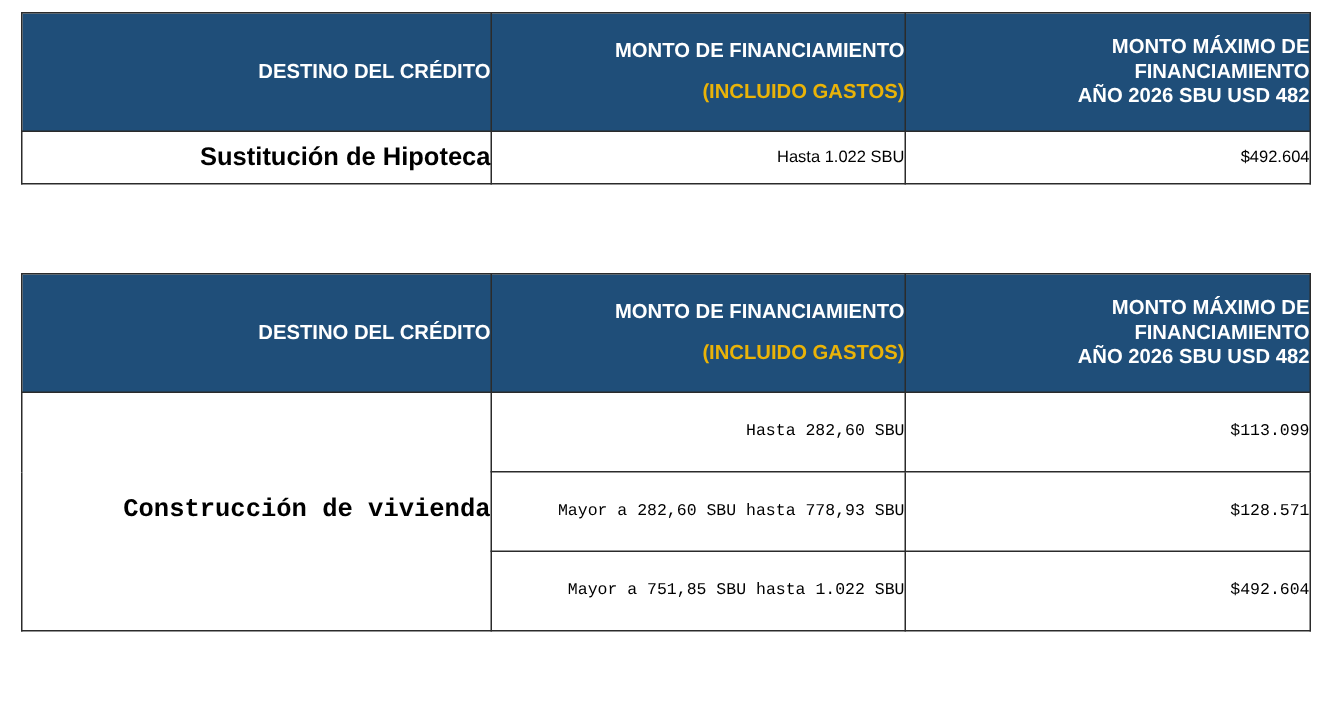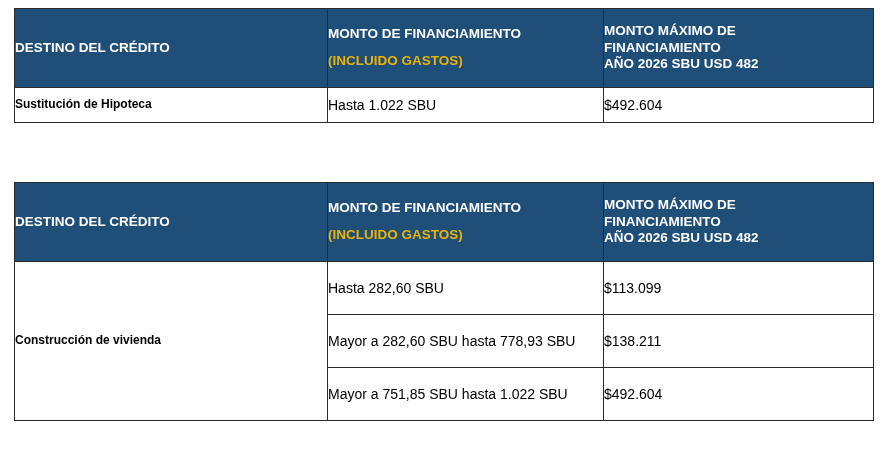--- a/index.html
+++ b/index.html
@@ -23,48 +23,48 @@
   .tbl {
     position: absolute;
     border-collapse: collapse;
     table-layout: fixed;
     background: #ffffff;
   }
   .tbl td, .tbl th {
     border: 1px solid #2b2b2b;
     padding: 0;
     vertical-align: middle;
-    text-align: left;
+    text-align: right;
   }
   .hdr {
     background: #1f4e79;
     color: #ffffff;
     font-weight: bold;
     font-size: 13.5px;
     line-height: 1.25;
     padding: 6px 8px;
     border-color: #14375a;
   }
   .hdr .yellow {
     color: #eab308;
     display: block;
     margin-top: 10px;
   }
   .hdr .plain {
     display: block;
   }
   .cell {
-    font-size: 14px;
+    font-size: 11px;
     color: #000000;
     padding: 8px 6px;
     line-height: 1.3;
   }
   .cell.bold {
     font-weight: bold;
-    font-size: 12px;
+    font-size: 17px;
   }
 
   
   #table-sustitucion {
     left: 14px;
     top: 8px;
     width: 859px;
   }
   #table-sustitucion .col-destino { width: 313px; }
   #table-sustitucion .col-monto   { width: 276px; }
@@ -75,21 +75,21 @@
   
   #table-construccion {
     left: 14px;
     top: 182px;
     width: 859px;
   }
   #table-construccion .col-destino { width: 313px; }
   #table-construccion .col-monto   { width: 276px; }
   #table-construccion .col-max     { width: 270px; }
   #table-construccion .hdr-row td  { height: 78px; }
-  #table-construccion .body-row td { height: 52px; }
+  #table-construccion .body-row td { height: 52px; font-family: Liberation Mono, monospace; }
   #table-construccion .destino-cell { height: 156px; margin-top: 44px; }
 </style>
 </head>
 <body>
 
 <div class="page">
 
   <table class="tbl" id="table-sustitucion">
     <colgroup>
       <col class="col-destino">
@@ -136,21 +136,21 @@
           <span class="plain">AÑO 2026 SBU USD 482</span>
         </td>
       </tr>
       <tr class="body-row">
         <td class="cell bold destino-cell" rowspan="3">Construcción de vivienda</td>
         <td class="cell">Hasta 282,60 SBU</td>
         <td class="cell">$113.099</td>
       </tr>
       <tr class="body-row">
         <td class="cell">Mayor a 282,60 SBU hasta 778,93 SBU</td>
-        <td class="cell">$138.211</td>
+        <td class="cell">$128.571</td>
       </tr>
       <tr class="body-row">
         <td class="cell">Mayor a 751,85 SBU hasta 1.022 SBU</td>
         <td class="cell">$492.604</td>
       </tr>
     </tbody>
   </table>
 
 </div>
 

